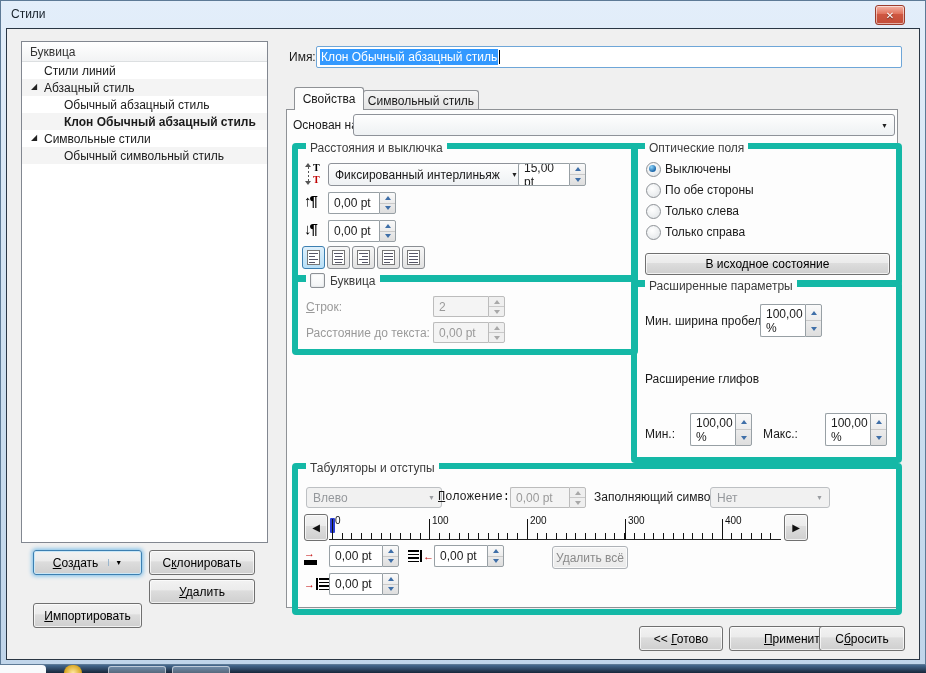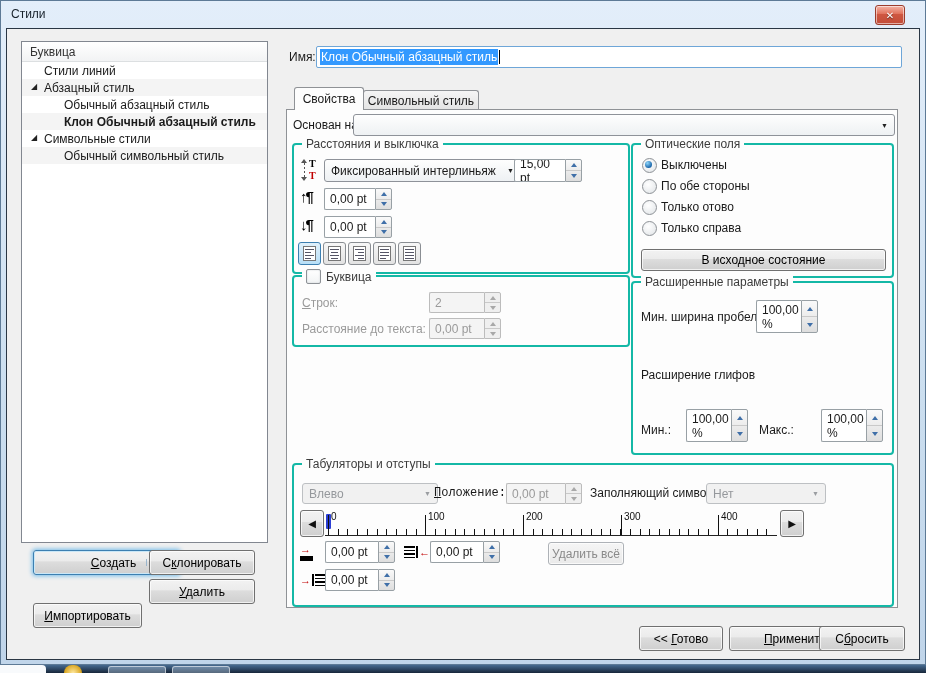--- a/index.html
+++ b/index.html
@@ -36,21 +36,21 @@
   .tri-down{width:0;height:0;border-left:3px solid transparent;border-right:3px solid transparent;border-top:4px solid #3f6fa8;}
   .spin.dis .val{background:#f4f4f4;color:#9a9a9a;border-color:#bcbcbc;}
   .spin.dis .btns{border-color:#bcbcbc;background:#efefef;}
   .spin.dis .tri-up{border-bottom-color:#a8a8a8;}
   .spin.dis .tri-down{border-top-color:#a8a8a8;}
   .combo{position:absolute;display:flex;align-items:center;padding:0 6px;font-size:12px;
          border:1px solid #8e9299;border-radius:3px;background:linear-gradient(180deg,#fefefe,#eef1f3);}
   .combo .arrow{margin-left:auto;font-size:7px;color:#222;}
   .combo.dis{background:#f1f1f1;color:#95989c;border-color:#bdc0c3;}
   .combo.dis .arrow{color:#9a9da1;}
-  .group{position:absolute;border:2px solid #14b8a6;border-radius:4px;}
+  .group{position:absolute;border:6px solid #14b8a6;border-radius:4px;}
   .group .cap{position:absolute;top:-8px;left:8px;background:#fdfdfd;padding:0 4px;font-size:12px;color:#3c3c3c;white-space:nowrap;display:flex;align-items:center;gap:5px;}
   .radio{position:absolute;width:13px;height:13px;border-radius:50%;border:1px solid #8d9196;
          background:radial-gradient(circle at 40% 35%,#ffffff,#dfe3e6);}
   .radio.on::after{content:'';position:absolute;left:2px;top:2px;width:7px;height:7px;border-radius:50%;
          background:radial-gradient(circle at 35% 30%,#8ed6fb,#1c67aa 70%);}
   .checkbox{width:13px;height:13px;border:1px solid #8d9196;border-radius:2px;
             background:linear-gradient(#fff,#f2f4f5);box-shadow:inset 0 0 2px #ccd2d6;}
   u{text-decoration:underline;}
   
   .tree{position:absolute;left:14px;top:12px;width:245px;height:500px;background:#fff;border:1px solid #828790;}
@@ -146,21 +146,21 @@
       </div>
       <div class="trow lvl1">
         <span class="expander">◢</span>
         <span class="txt">Символьные стили</span>
       </div>
       <div class="trow alt lvl2">
         <span class="txt">Обычный символьный стиль</span>
       </div>
     </div>
 
-    <div class="btn default" style="left:26px;top:521px;width:107px;height:23px;padding-left:38px;">
+    <div class="btn default" style="left:26px;top:521px;width:107px;height:23px;">
       <span><u>С</u>оздать</span>
       <span style="margin-left:10px;border-left:1px solid #9ab6cd;padding-left:6px;font-size:7px;">▼</span>
     </div>
     <div class="btn" style="left:142px;top:521px;width:104px;height:23px;">
       <span>С<u>к</u>лонировать</span>
     </div>
     <div class="btn" style="left:26px;top:574px;width:107px;height:23px;">
       <span><u>И</u>мпортировать</span>
     </div>
     <div class="btn" style="left:142px;top:550px;width:104px;height:23px;">
@@ -315,21 +315,21 @@
         </div>
       </div>
 
       <div class="group" style="left:344px;top:33px;width:259px;height:131px;">
         <span class="cap on-pane">Оптические поля</span>
         <span class="radio on" style="left:9px;top:13px;"></span>
         <span class="lbl" style="left:28px;top:13px;">Выключены</span>
         <span class="radio" style="left:9px;top:34px;"></span>
         <span class="lbl" style="left:28px;top:34px;">По обе стороны</span>
         <span class="radio" style="left:9px;top:55px;"></span>
-        <span class="lbl" style="left:28px;top:55px;">Только отово</span>
+        <span class="lbl" style="left:28px;top:55px;">Только слева</span>
         <span class="radio" style="left:9px;top:76px;"></span>
         <span class="lbl" style="left:28px;top:76px;">Только справа</span>
         <div class="btn" style="left:8px;top:104px;width:243px;height:20px;">
           <span>В исходное состояние</span>
         </div>
       </div>
 
       <div class="group" style="left:344px;top:171px;width:259px;height:170px;">
         <span class="cap on-pane">Расширенные параметры</span>
         <span class="lbl" style="left:8px;top:27px;">Мин. ширина пробела:</span>

